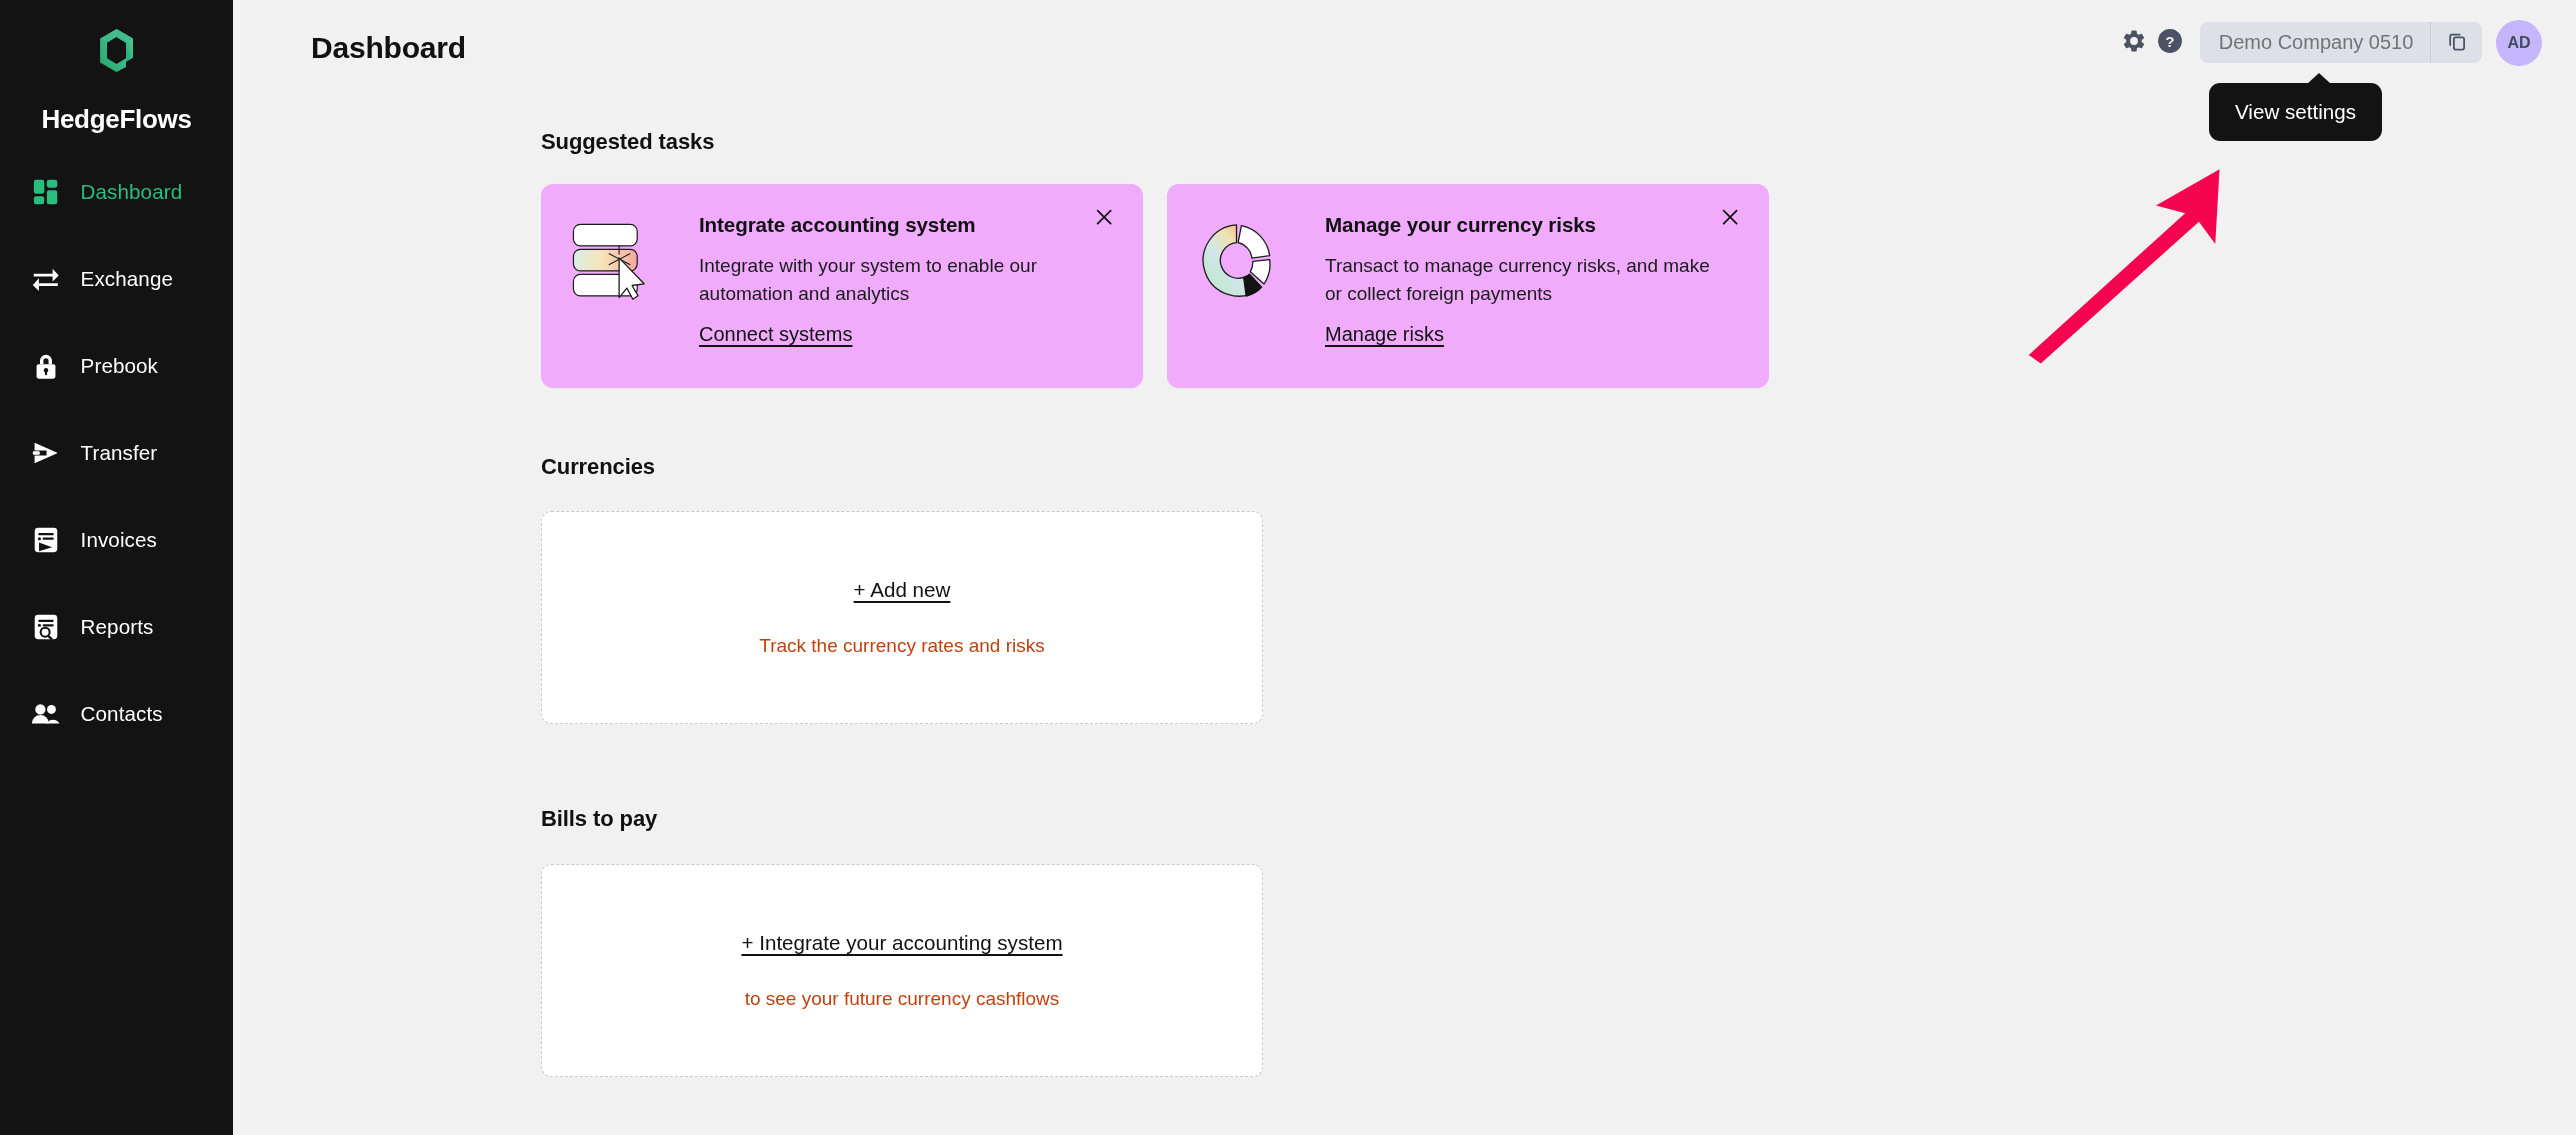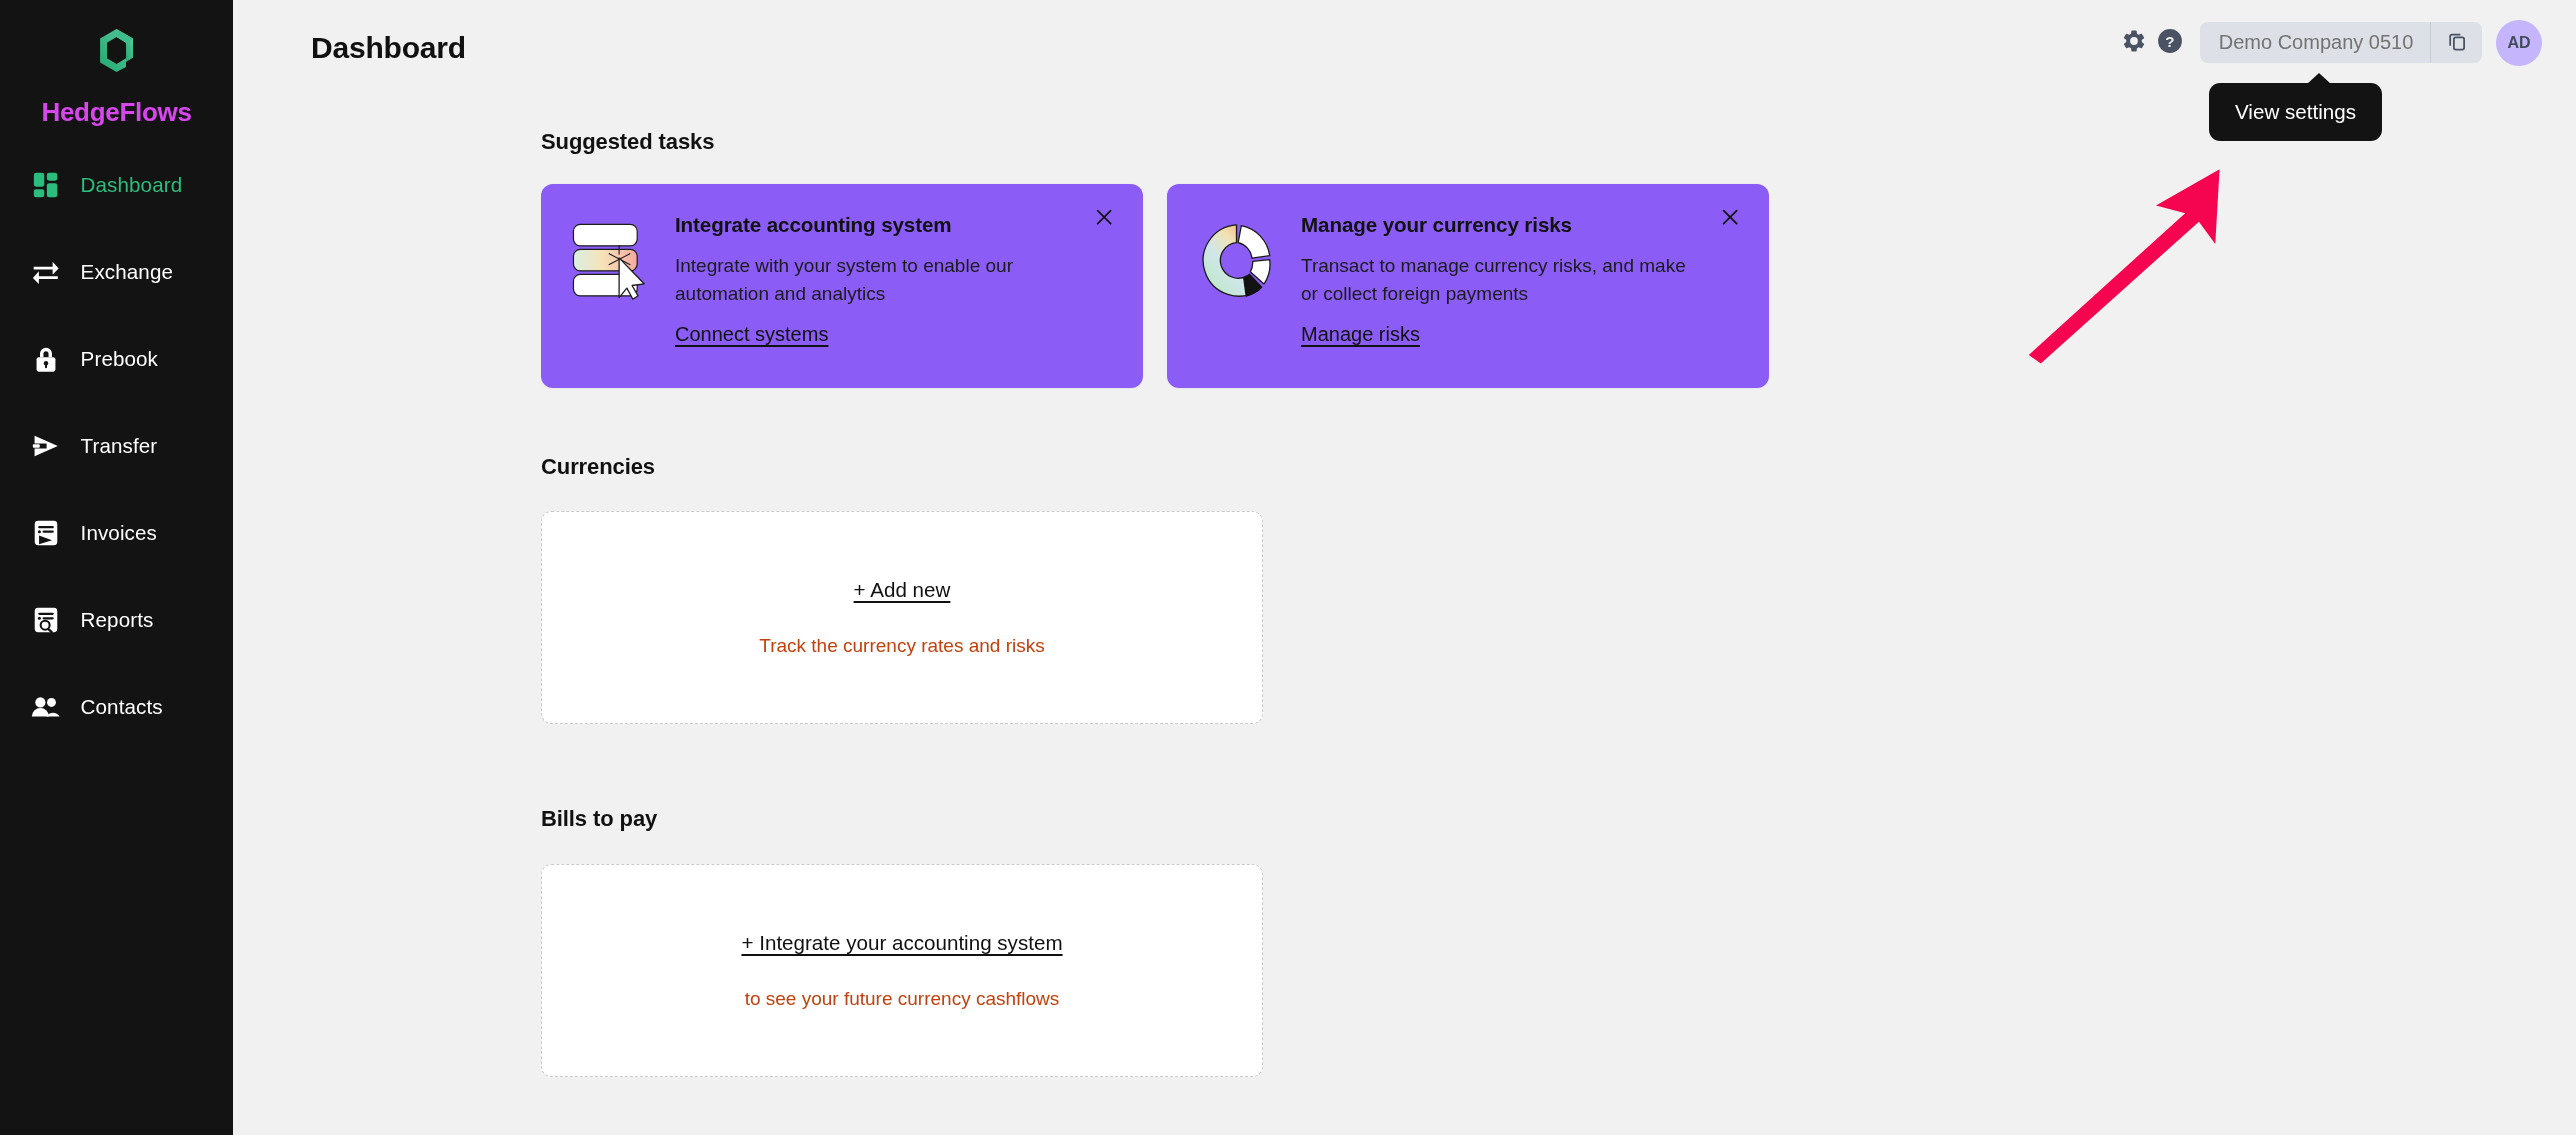--- a/index.html
+++ b/index.html
@@ -17,23 +17,23 @@
     background: #131313;
     flex: 0 0 233px;
     position: relative;
   }
   .logo-block {
     padding-top: 22.3px;
     display: flex; flex-direction: column; align-items: center;
   }
   .logo-mark { width: 57px; height: 57px; }
   .logo-word {
-    margin-top: 18px;
+    margin-top: 25px;
     font-size: 26px; font-weight: 700; letter-spacing: -0.3px;
-    color: #d946ef;
+    color: #ffffff;
   }
   .nav { margin-top: 37px; }
   .nav-item {
     height: 40px;
     display: flex; align-items: center;
     padding-left: 31px;
     margin-bottom: 47px;
     cursor: pointer;
   }
   .nav-item:last-child { margin-bottom: 0; }
@@ -139,26 +139,27 @@
   }
 
   
   .suggested-head { position: absolute; left: 308px; top: 129px; }
   .cards-row {
     position: absolute; left: 308px; top: 184px;
     display: flex; gap: 24px;
   }
   .task-card {
     width: 602px; height: 204px;
-    background: #8b5cf6;
+    background: #f0abfc;
     border-radius: 12px;
     position: relative;
     padding: 26px 27.5px 0 29px;
     display: flex;
     box-shadow: 0 0.9px 1.7px rgba(0,0,0,0.04);
+    gap: 24px;
   }
   .task-icon { width: 81px; flex: 0 0 81px; padding-top: 10.3px; }
   .task-body { margin-left: 24px; padding-top: 3.4px; }
   .task-title {
     font-size: 20.6px; font-weight: 700; color: #111;
     letter-spacing: -0.1px;
   }
   .task-desc {
     margin-top: 14.6px;
     font-size: 19px; color: #1b1b1b; line-height: 1.45;

